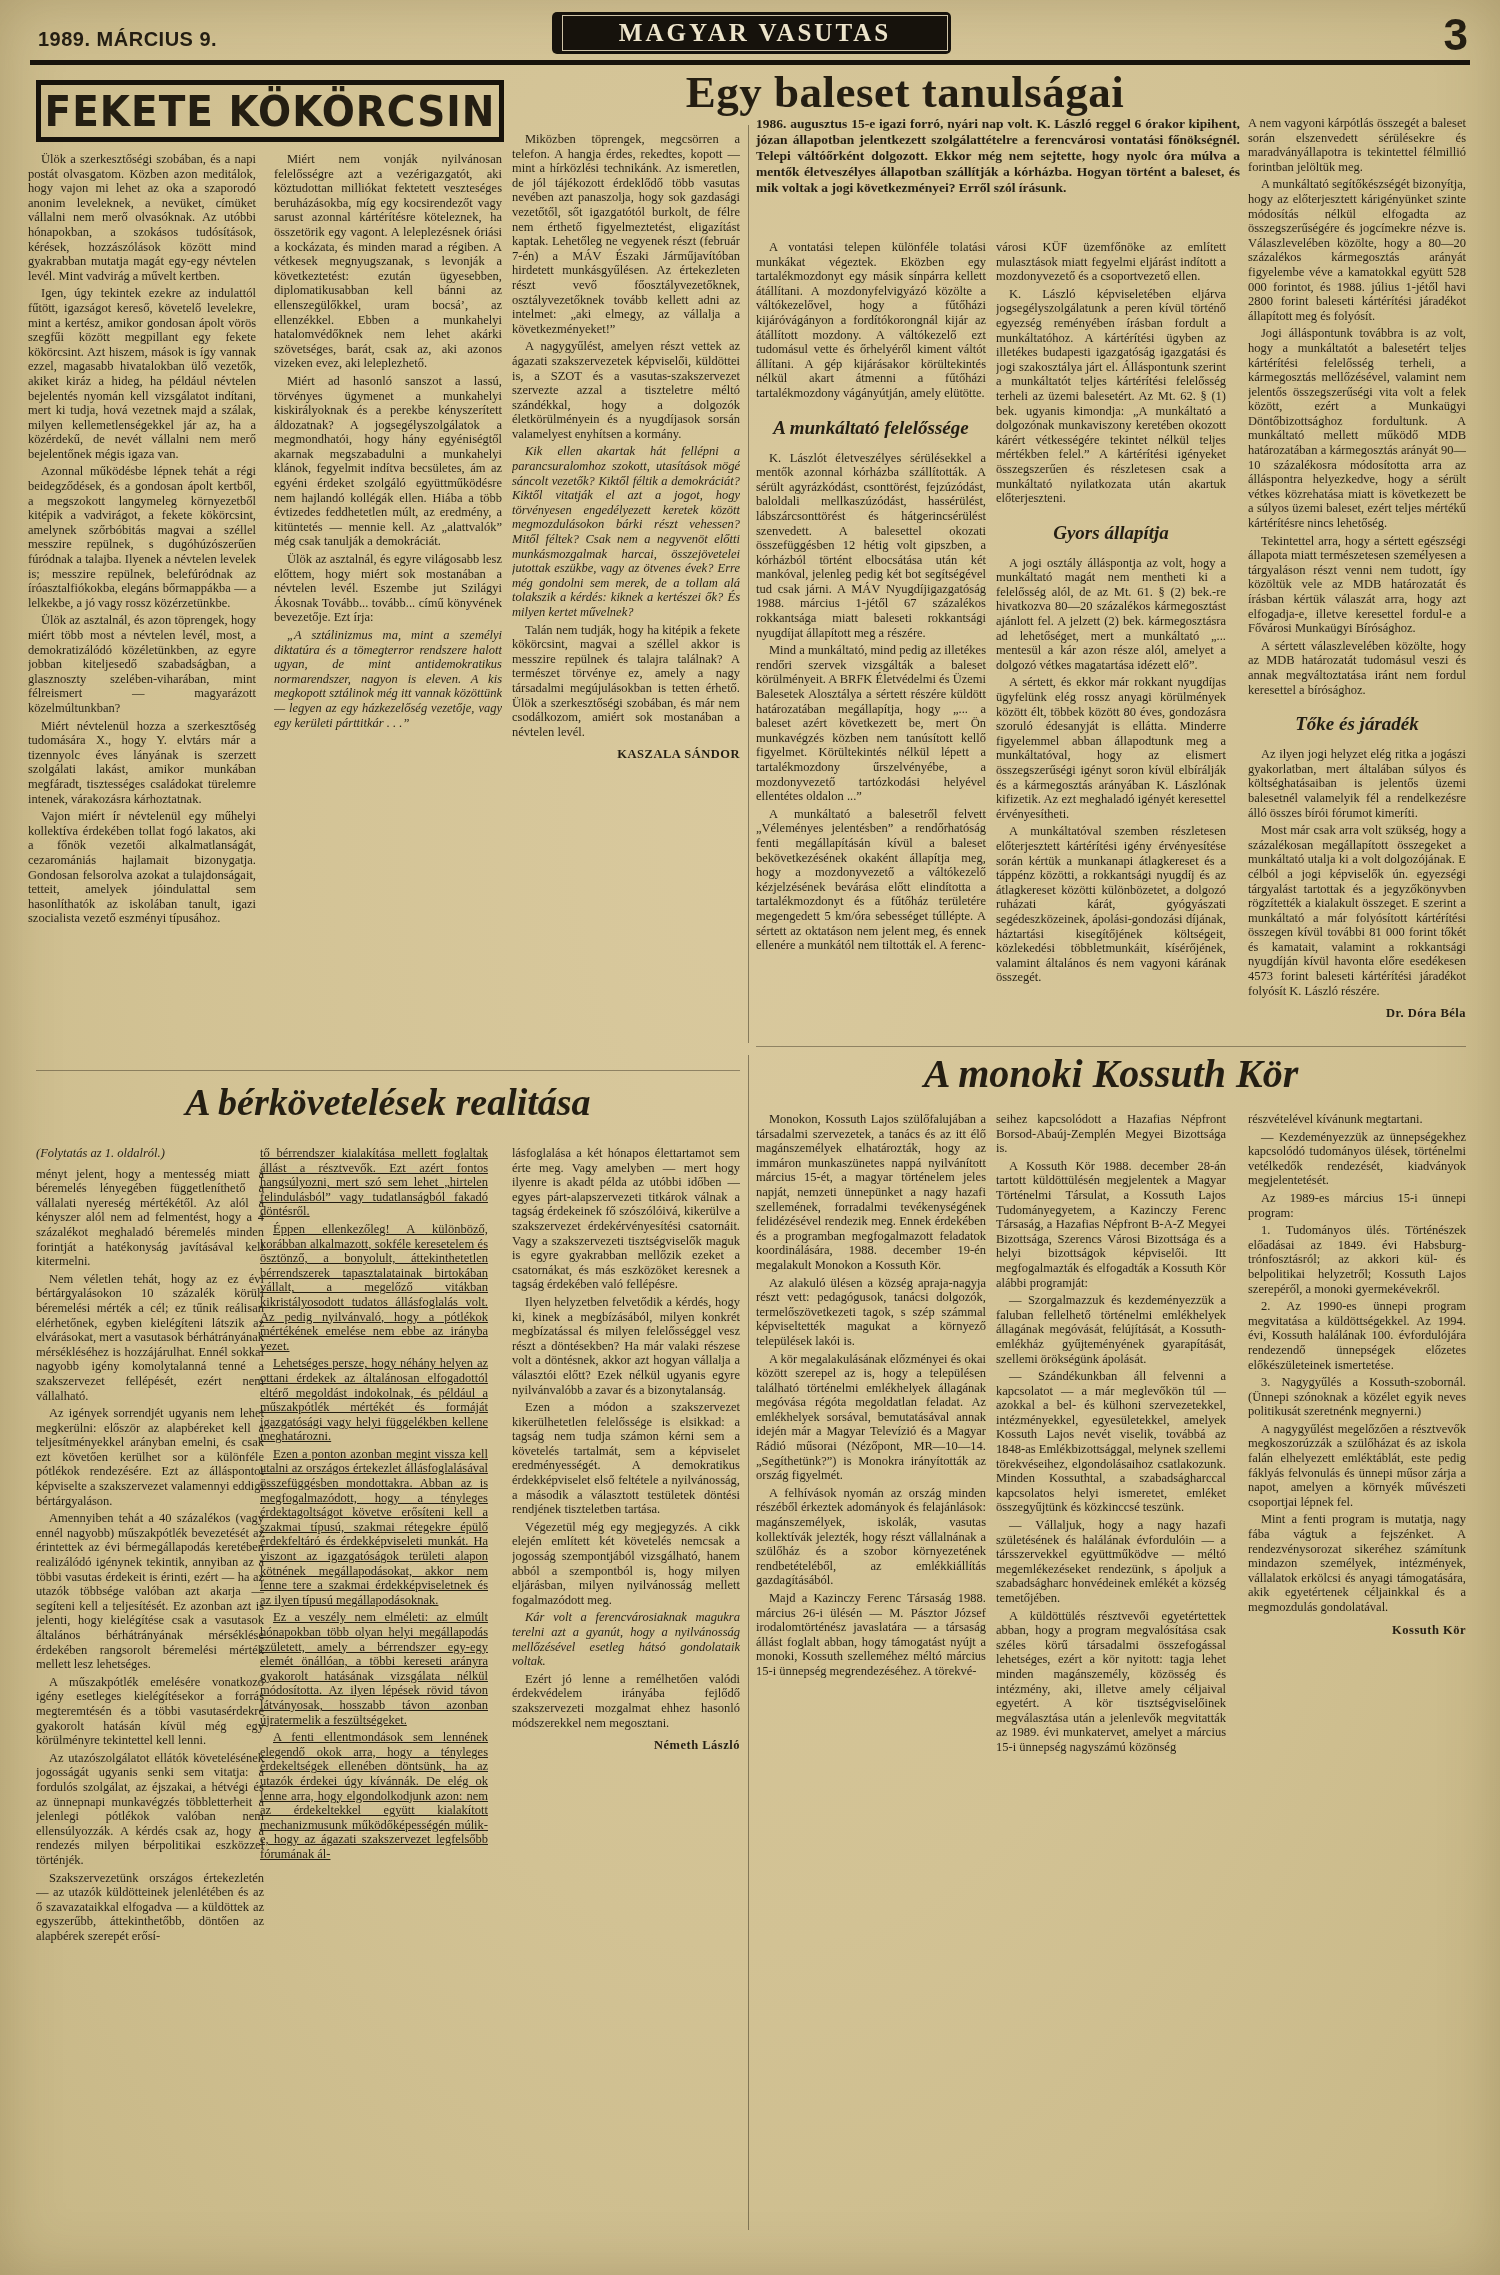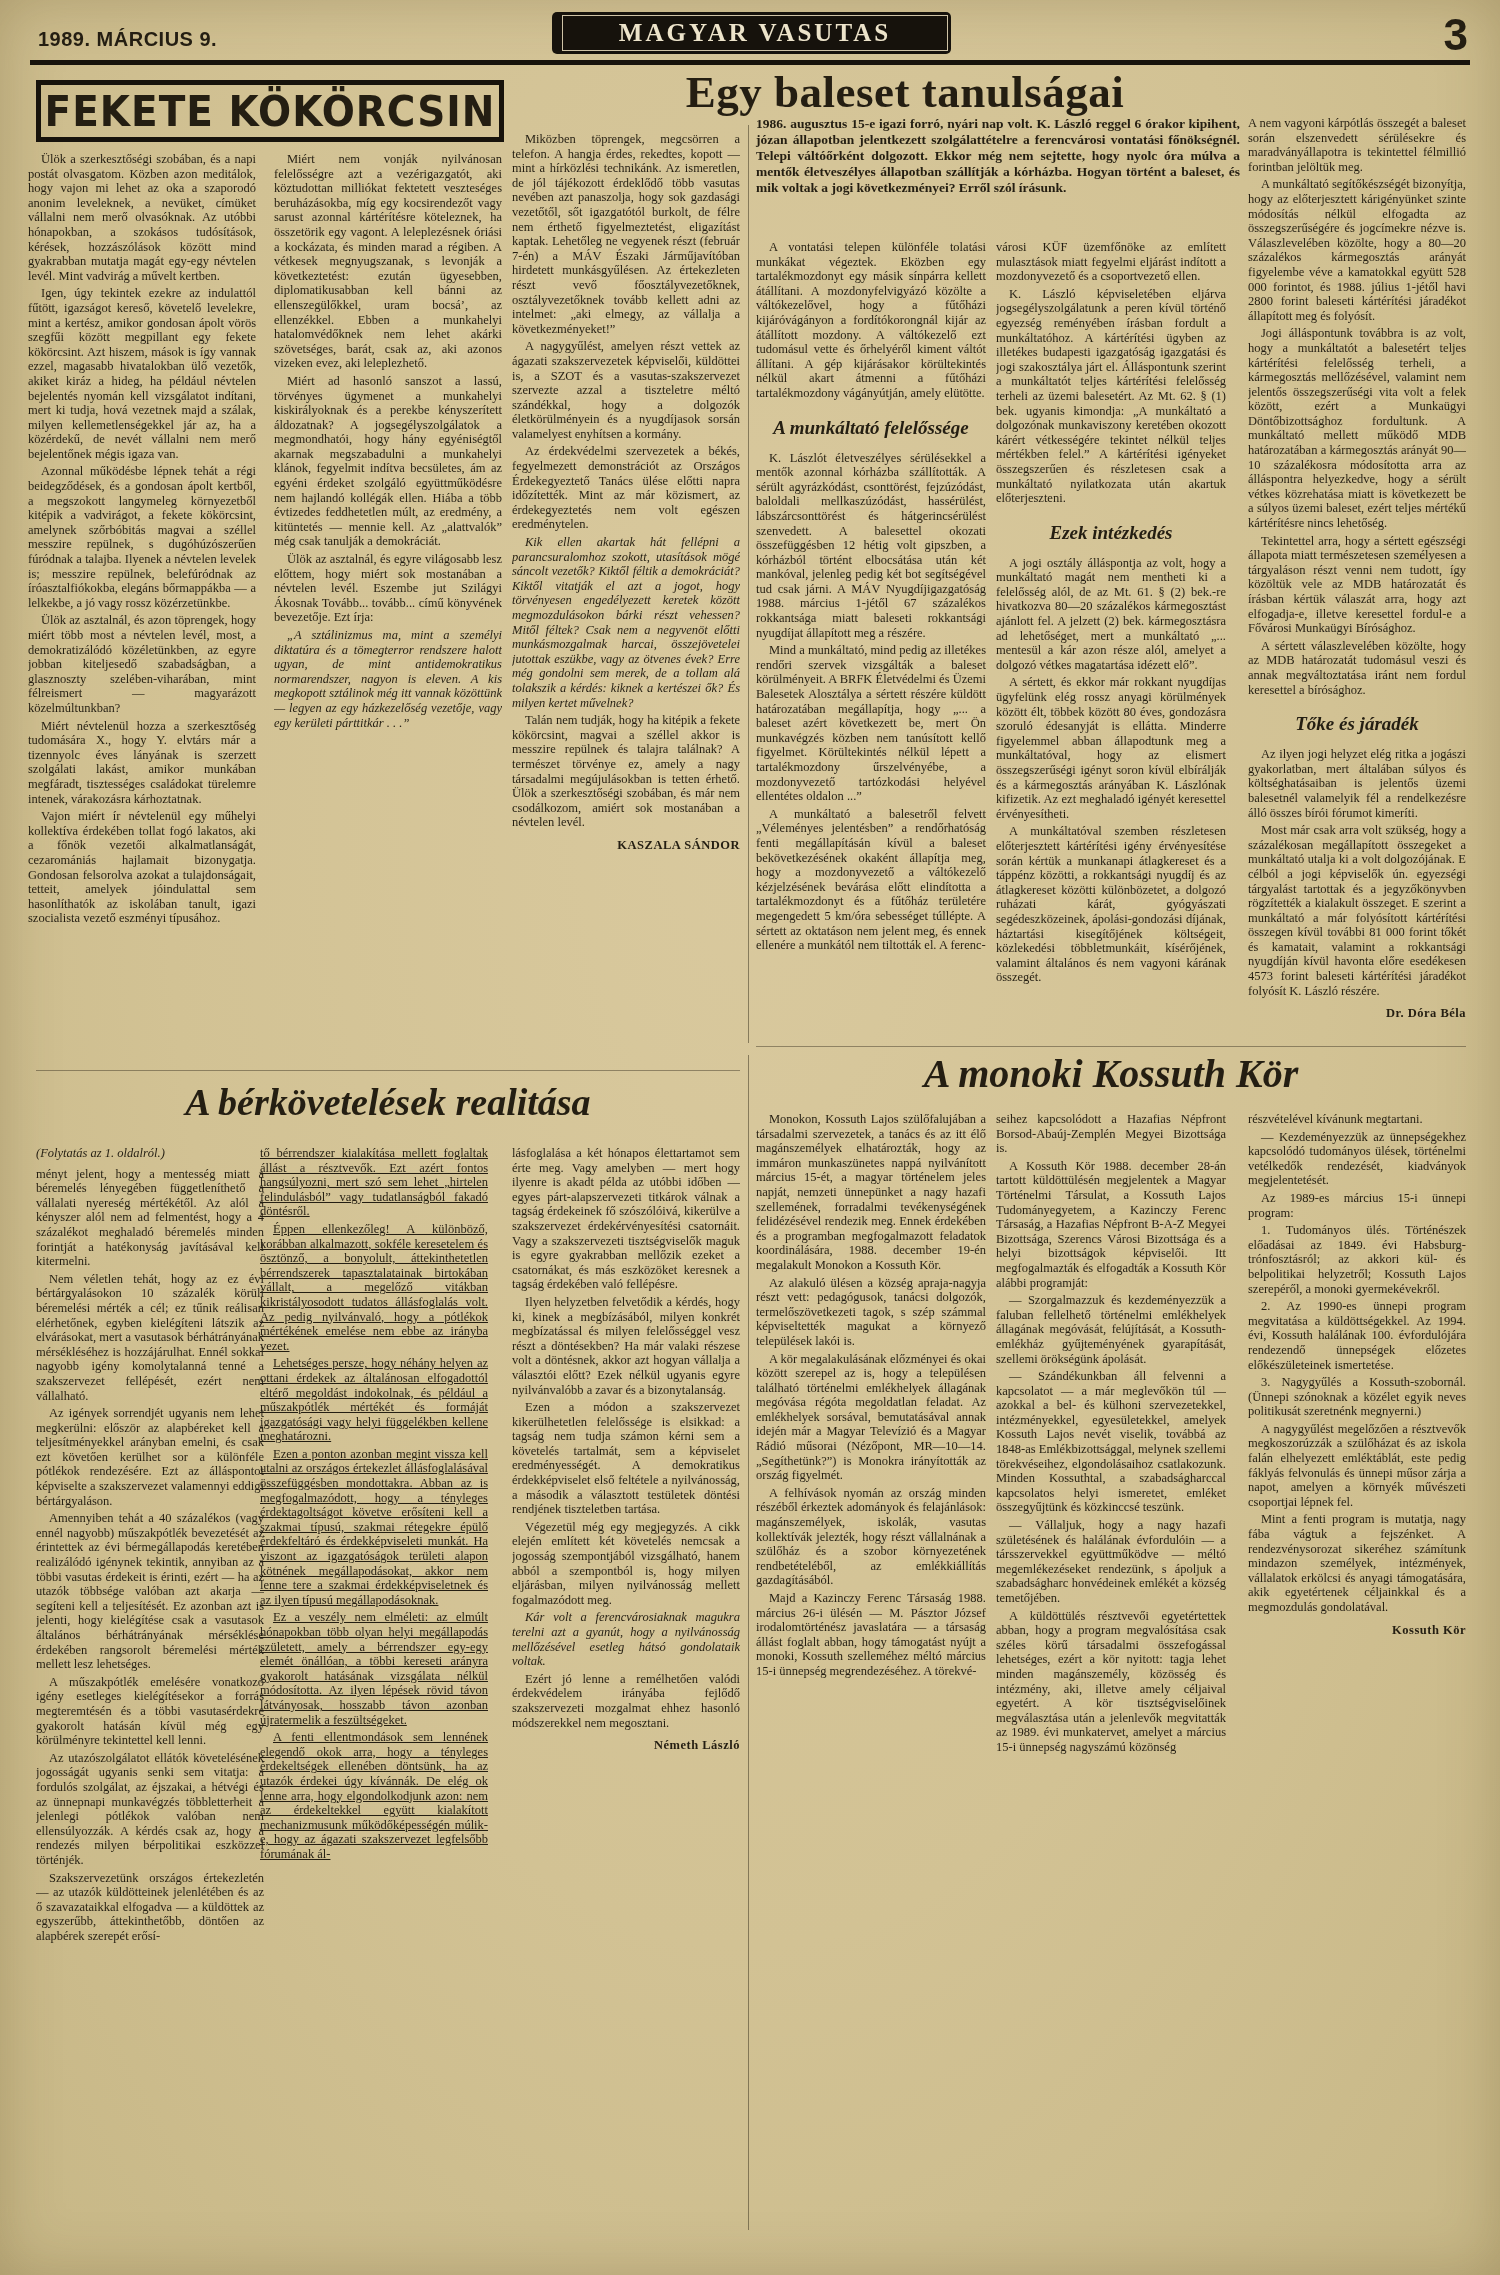--- a/index.html
+++ b/index.html
@@ -69,39 +69,38 @@
     </div>
   <div class="col" style="left:274px;top:152px;width:228px;height:920px;">
       <p class="blk-p">Miért nem vonják nyilvánosan felelősségre azt a vezérigazgatót, aki köztudottan milliókat fektetett veszteséges beruházásokba, míg egy kocsirendezőt vagy sarust azonnal kártérítésre köteleznek, ha összetörik egy vagont. A leleplezésnek óriási a kockázata, és minden marad a régiben. A vétkesek megnyugszanak, s levonják a következtetést: ezután ügyesebben, diplomatikusabban kell bánni az ellenszegülőkkel, uram bocsá’, az ellenzékkel. Ebben a munkahelyi hatalomvédőknek nem lehet akárki szövetséges, barát, csak az, aki azonos vizeken evez, aki leleplezhető.</p>
       <p class="blk-p">Miért ad hasonló sanszot a lassú, törvényes ügymenet a munkahelyi kiskirályoknak és a perekbe kényszerített áldozatnak? A jogsegélyszolgálatok a megmondhatói, hogy hány egyéniségtől akarnak megszabadulni a munkahelyi klánok, fegyelmit indítva becsületes, ám az egyéni érdeket szolgáló együttműködésre nem hajlandó kollégák ellen. Hiába a több évtizedes feddhetetlen múlt, az eredmény, a kitüntetés — mennie kell. Az „alattvalók” még csak tanulják a demokráciát.</p>
       <p class="blk-p">Ülök az asztalnál, és egyre világosabb lesz előttem, hogy miért sok mostanában a névtelen levél. Eszembe jut Szilágyi Ákosnak Tovább... tovább... című könyvének bevezetője. Ezt írja:</p>
       <p class="blk-i">„A sztálinizmus ma, mint a személyi diktatúra és a tömegterror rendszere halott ugyan, de mint antidemokratikus normarendszer, nagyon is eleven. A kis megkopott sztálinok még itt vannak közöttünk — legyen az egy házkezelőség vezetője, vagy egy kerületi párttitkár . . .”</p>
     </div>
   <div class="col" style="left:512px;top:132px;width:228px;height:915px;">
       <p class="blk-p">Miközben töprengek, megcsörren a telefon. A hangja érdes, rekedtes, kopott — mint a hírközlési technikánk. Az ismeretlen, de jól tájékozott érdeklődő több vasutas nevében azt panaszolja, hogy sok gazdasági vezetőtől, sőt igazgatótól burkolt, de félre nem érthető figyelmeztetést, eligazítást kaptak. Lehetőleg ne vegyenek részt (február 7-én) a MÁV Északi Járműjavítóban hirdetett munkásgyűlésen. Az értekezleten részt vevő főosztályvezetőknek, osztályvezetőknek tovább kellett adni az intelmet: „aki elmegy, az vállalja a következményeket!”</p>
       <p class="blk-p">A nagygyűlést, amelyen részt vettek az ágazati szakszervezetek képviselői, küldöttei is, a SZOT és a vasutas-szakszervezet szervezte azzal a tiszteletre méltó szándékkal, hogy a dolgozók életkörülményein és a nyugdíjasok sorsán valamelyest enyhítsen a kormány.</p>
-      <p class="blk-p">Az érdekvédelmi szervezetek a békés, fegyelmezett demonstrációt az Országos Érdekegyeztető Tanács ülése előtti napra időzítették. Mint az már közismert, az érdekegyeztetés nem volt egészen eredménytelen.</p>
       <p class="blk-i">Kik ellen akartak hát fellépni a parancsuralomhoz szokott, utasítások mögé sáncolt vezetők? Kiktől féltik a demokráciát? Kiktől vitatják el azt a jogot, hogy törvényesen engedélyezett keretek között megmozdulásokon bárki részt vehessen? Mitől féltek? Csak nem a negyvenöt előtti munkásmozgalmak harcai, összejövetelei jutottak eszükbe, vagy az ötvenes évek? Erre még gondolni sem merek, de a tollam alá tolakszik a kérdés: kiknek a kertészei ők? És milyen kertet művelnek?</p>
       <p class="blk-p">Talán nem tudják, hogy ha kitépik a fekete kökörcsint, magvai a széllel akkor is messzire repülnek és talajra találnak? A természet törvénye ez, amely a nagy társadalmi megújulásokban is tetten érhető. Ülök a szerkesztőségi szobában, és már nem csodálkozom, amiért sok mostanában a névtelen levél.</p>
       <p class="blk-sig">KASZALA SÁNDOR</p>
     </div>
 
   <div class="baleset-title">Egy baleset tanulságai</div>
   <div class="lead">1986. augusztus 15-e igazi forró, nyári nap volt. K. László reggel 6 órakor kipihent, józan állapotban jelentkezett szolgálattételre a ferencvárosi vontatási főnökségnél. Telepi váltóőrként dolgozott. Ekkor még nem sejtette, hogy nyolc óra múlva a mentők életveszélyes állapotban szállítják a kórházba. Hogyan történt a baleset, és mik voltak a jogi következményei? Erről szól írásunk.</div>
   <div class="col" style="left:756px;top:240px;width:230px;height:806px;">
       <p class="blk-p">A vontatási telepen különféle tolatási munkákat végeztek. Eközben egy tartalékmozdonyt egy másik sínpárra kellett átállítani. A mozdonyfelvigyázó közölte a váltókezelővel, hogy a fűtőházi kijáróvágányon a fordítókorongnál kijár az átállított mozdony. A váltókezelő ezt tudomásul vette és őrhelyéről kiment váltót állítani. A gép kijárásakor körültekintés nélkül akart átmenni a fűtőházi tartalékmozdony vágányútján, amely elütötte.</p>
       <p class="blk-sub">A munkáltató felelőssége</p>
       <p class="blk-p">K. Lászlót életveszélyes sérülésekkel a mentők azonnal kórházba szállították. A sérült agyrázkódást, csonttörést, fejzúzódást, baloldali mellkaszúzódást, hassérülést, lábszárcsonttörést és hátgerincsérülést szenvedett. A balesettel okozati összefüggésben 12 hétig volt gipszben, a kórházból történt elbocsátása után két mankóval, jelenleg pedig két bot segítségével tud csak járni. A MÁV Nyugdíjigazgatóság 1988. március 1-jétől 67 százalékos rokkantsága miatt baleseti rokkantsági nyugdíjat állapított meg a részére.</p>
       <p class="blk-p">Mind a munkáltató, mind pedig az illetékes rendőri szervek vizsgálták a baleset körülményeit. A BRFK Életvédelmi és Üzemi Balesetek Alosztálya a sértett részére küldött határozatában megállapítja, hogy „... a baleset azért következett be, mert Ön munkavégzés közben nem tanúsított kellő figyelmet. Körültekintés nélkül lépett a tartalékmozdony űrszelvényébe, a mozdonyvezető tartózkodási helyével ellentétes oldalon ...”</p>
       <p class="blk-p">A munkáltató a balesetről felvett „Véleményes jelentésben” a rendőrhatóság fenti megállapításán kívül a baleset bekövetkezésének okaként állapítja meg, hogy a mozdonyvezető a váltókezelő kézjelzésének bevárása előtt elindította a tartalékmozdonyt és a fűtőház területére megengedett 5 km/óra sebességet túllépte. A sértett az oktatáson nem jelent meg, és ennek ellenére a munkától nem tiltották el. A ferenc-</p>
     </div>
   <div class="col" style="left:996px;top:240px;width:230px;height:806px;">
       <p class="blk-p0">városi KÜF üzemfőnöke az említett mulasztások miatt fegyelmi eljárást indított a mozdonyvezető és a csoportvezető ellen.</p>
       <p class="blk-p">K. László képviseletében eljárva jogsegélyszolgálatunk a peren kívül történő egyezség reményében írásban fordult a munkáltatóhoz. A kártérítési ügyben az illetékes budapesti igazgatóság igazgatási és jogi szakosztálya járt el. Álláspontunk szerint a munkáltatót teljes kártérítési felelősség terheli az üzemi balesetért. Az Mt. 62. § (1) bek. ugyanis kimondja: „A munkáltató a dolgozónak munkaviszony keretében okozott kárért vétkességére tekintet nélkül teljes mértékben felel.” A kártérítési igényeket összegszerűen és részletesen csak a munkáltató nyilatkozata után akartuk előterjeszteni.</p>
-      <p class="blk-sub">Ezek intézkedés</p>
+      <p class="blk-sub">Gyors állapítja</p>
       <p class="blk-p">A jogi osztály álláspontja az volt, hogy a munkáltató magát nem mentheti ki a felelősség alól, de az Mt. 61. § (2) bek.-re hivatkozva 80—20 százalékos kármegosztást ajánlott fel. A jelzett (2) bek. kármegosztásra ad lehetőséget, mert a munkáltató „... mentesül a kár azon része alól, amelyet a dolgozó vétkes magatartása idézett elő”.</p>
       <p class="blk-p">A sértett, és ekkor már rokkant nyugdíjas ügyfelünk elég rossz anyagi körülmények között élt, többek között 80 éves, gondozásra szoruló édesanyját is ellátta. Minderre figyelemmel abban állapodtunk meg a munkáltatóval, hogy az elismert összegszerűségi igényt soron kívül elbírálják és a kármegosztás arányában K. Lászlónak kifizetik. Az ezt meghaladó igényét keresettel érvényesítheti.</p>
       <p class="blk-p">A munkáltatóval szemben részletesen előterjesztett kártérítési igény érvényesítése során kértük a munkanapi átlagkereset és a táppénz közötti, a rokkantsági nyugdíj és az átlagkereset közötti különbözetet, a dolgozó ruházati kárát, gyógyászati segédeszközeinek, ápolási-gondozási díjának, háztartási kisegítőjének költségeit, közlekedési többletmunkáit, kísérőjének, valamint általános és nem vagyoni kárának összegét.</p>
     </div>
   <div class="col" style="left:1248px;top:116px;width:218px;height:930px;">
       <p class="blk-p0">A nem vagyoni kárpótlás összegét a baleset során elszenvedett sérülésekre és maradványállapotra is tekintettel félmillió forintban jelöltük meg.</p>
       <p class="blk-p">A munkáltató segítőkészségét bizonyítja, hogy az előterjesztett kárigényünket szinte módosítás nélkül elfogadta az összegszerűségére és jogcímekre nézve is. Válaszlevelében közölte, hogy a 80—20 százalékos kármegosztás arányát figyelembe véve a kamatokkal együtt 528 000 forintot, és 1988. július 1-jétől havi 2800 forint baleseti kártérítési járadékot állapított meg és folyósít.</p>
       <p class="blk-p">Jogi álláspontunk továbbra is az volt, hogy a munkáltatót a balesetért teljes kártérítési felelősség terheli, a kármegosztás mellőzésével, valamint nem jelentős összegszerűségi vita volt a felek között, ezért a Munkaügyi Döntőbizottsághoz fordultunk. A munkáltató mellett működő MDB határozatában a kármegosztás arányát 90—10 százalékosra módosította arra az álláspontra helyezkedve, hogy a sérült vétkes közrehatása miatt is következett be a súlyos üzemi baleset, ezért teljes mértékű kártérítésre nincs lehetőség.</p>
       <p class="blk-p">Tekintettel arra, hogy a sértett egészségi állapota miatt természetesen személyesen a tárgyaláson részt venni nem tudott, így közöltük vele az MDB határozatát és írásban kértük válaszát arra, hogy azt elfogadja-e, illetve keresettel fordul-e a Fővárosi Munkaügyi Bírósághoz.</p>
       <p class="blk-p">A sértett válaszlevelében közölte, hogy az MDB határozatát tudomásul veszi és annak megváltoztatása iránt nem fordul keresettel a bírósághoz.</p>

